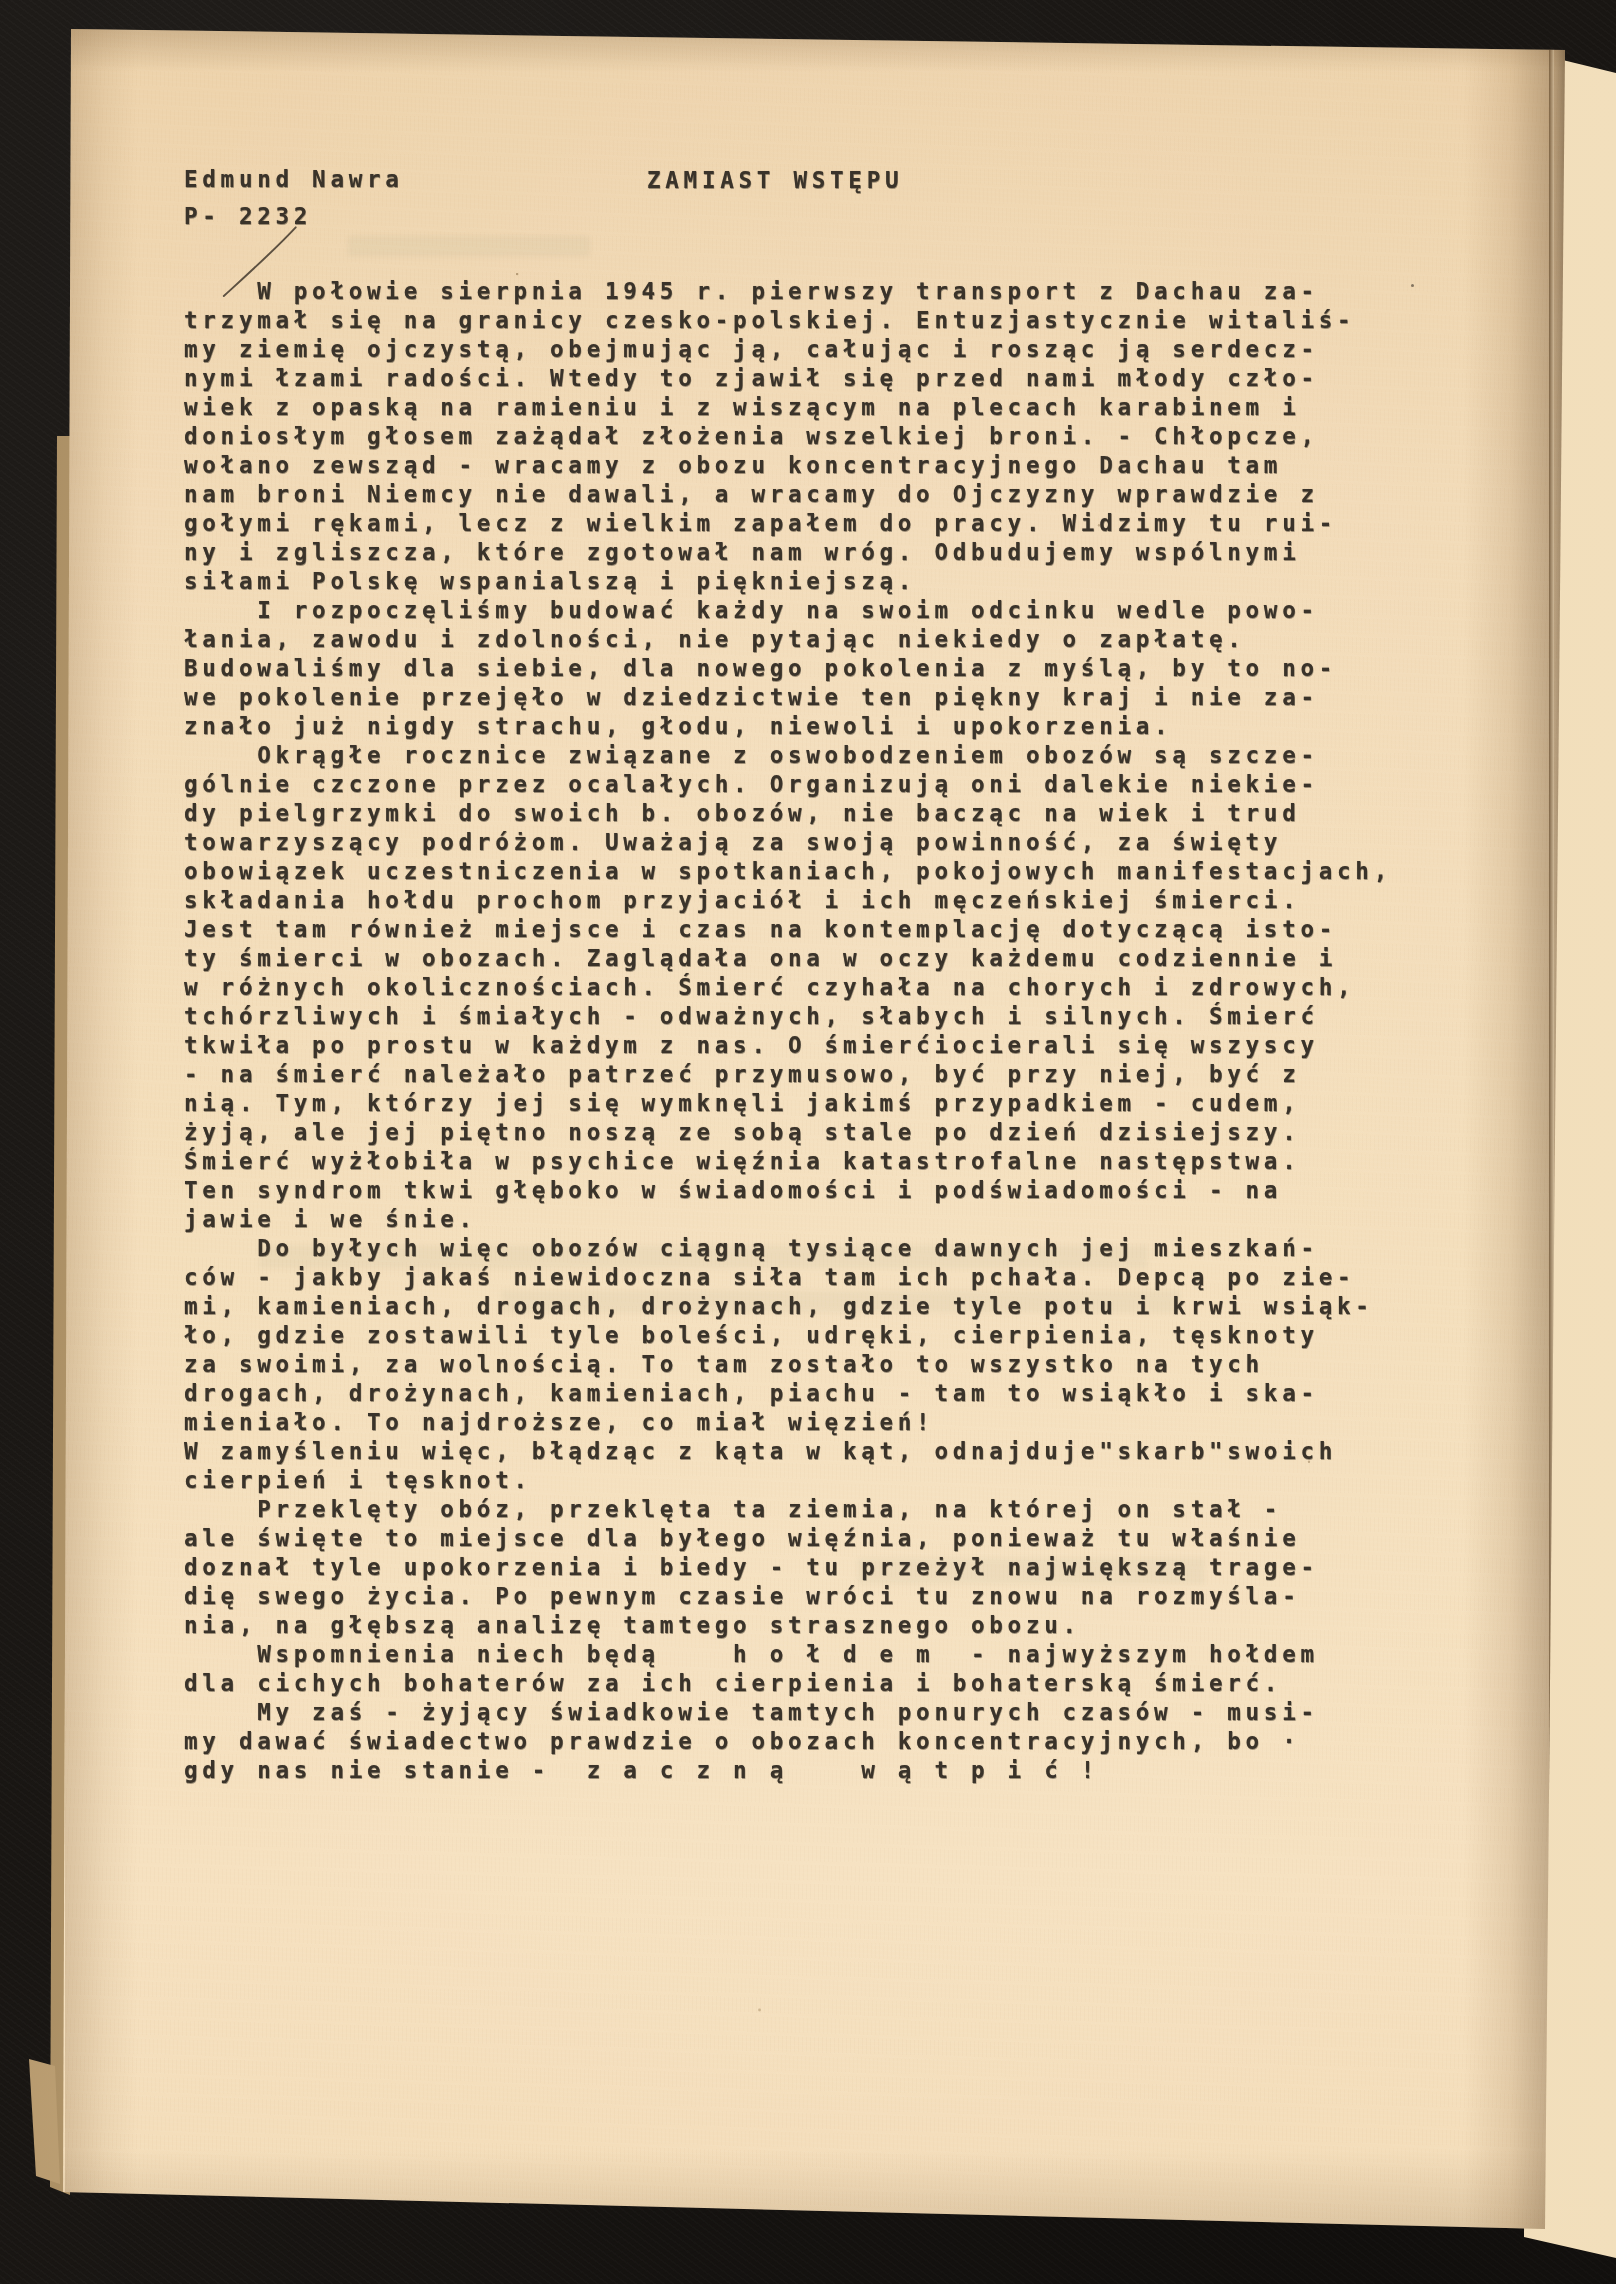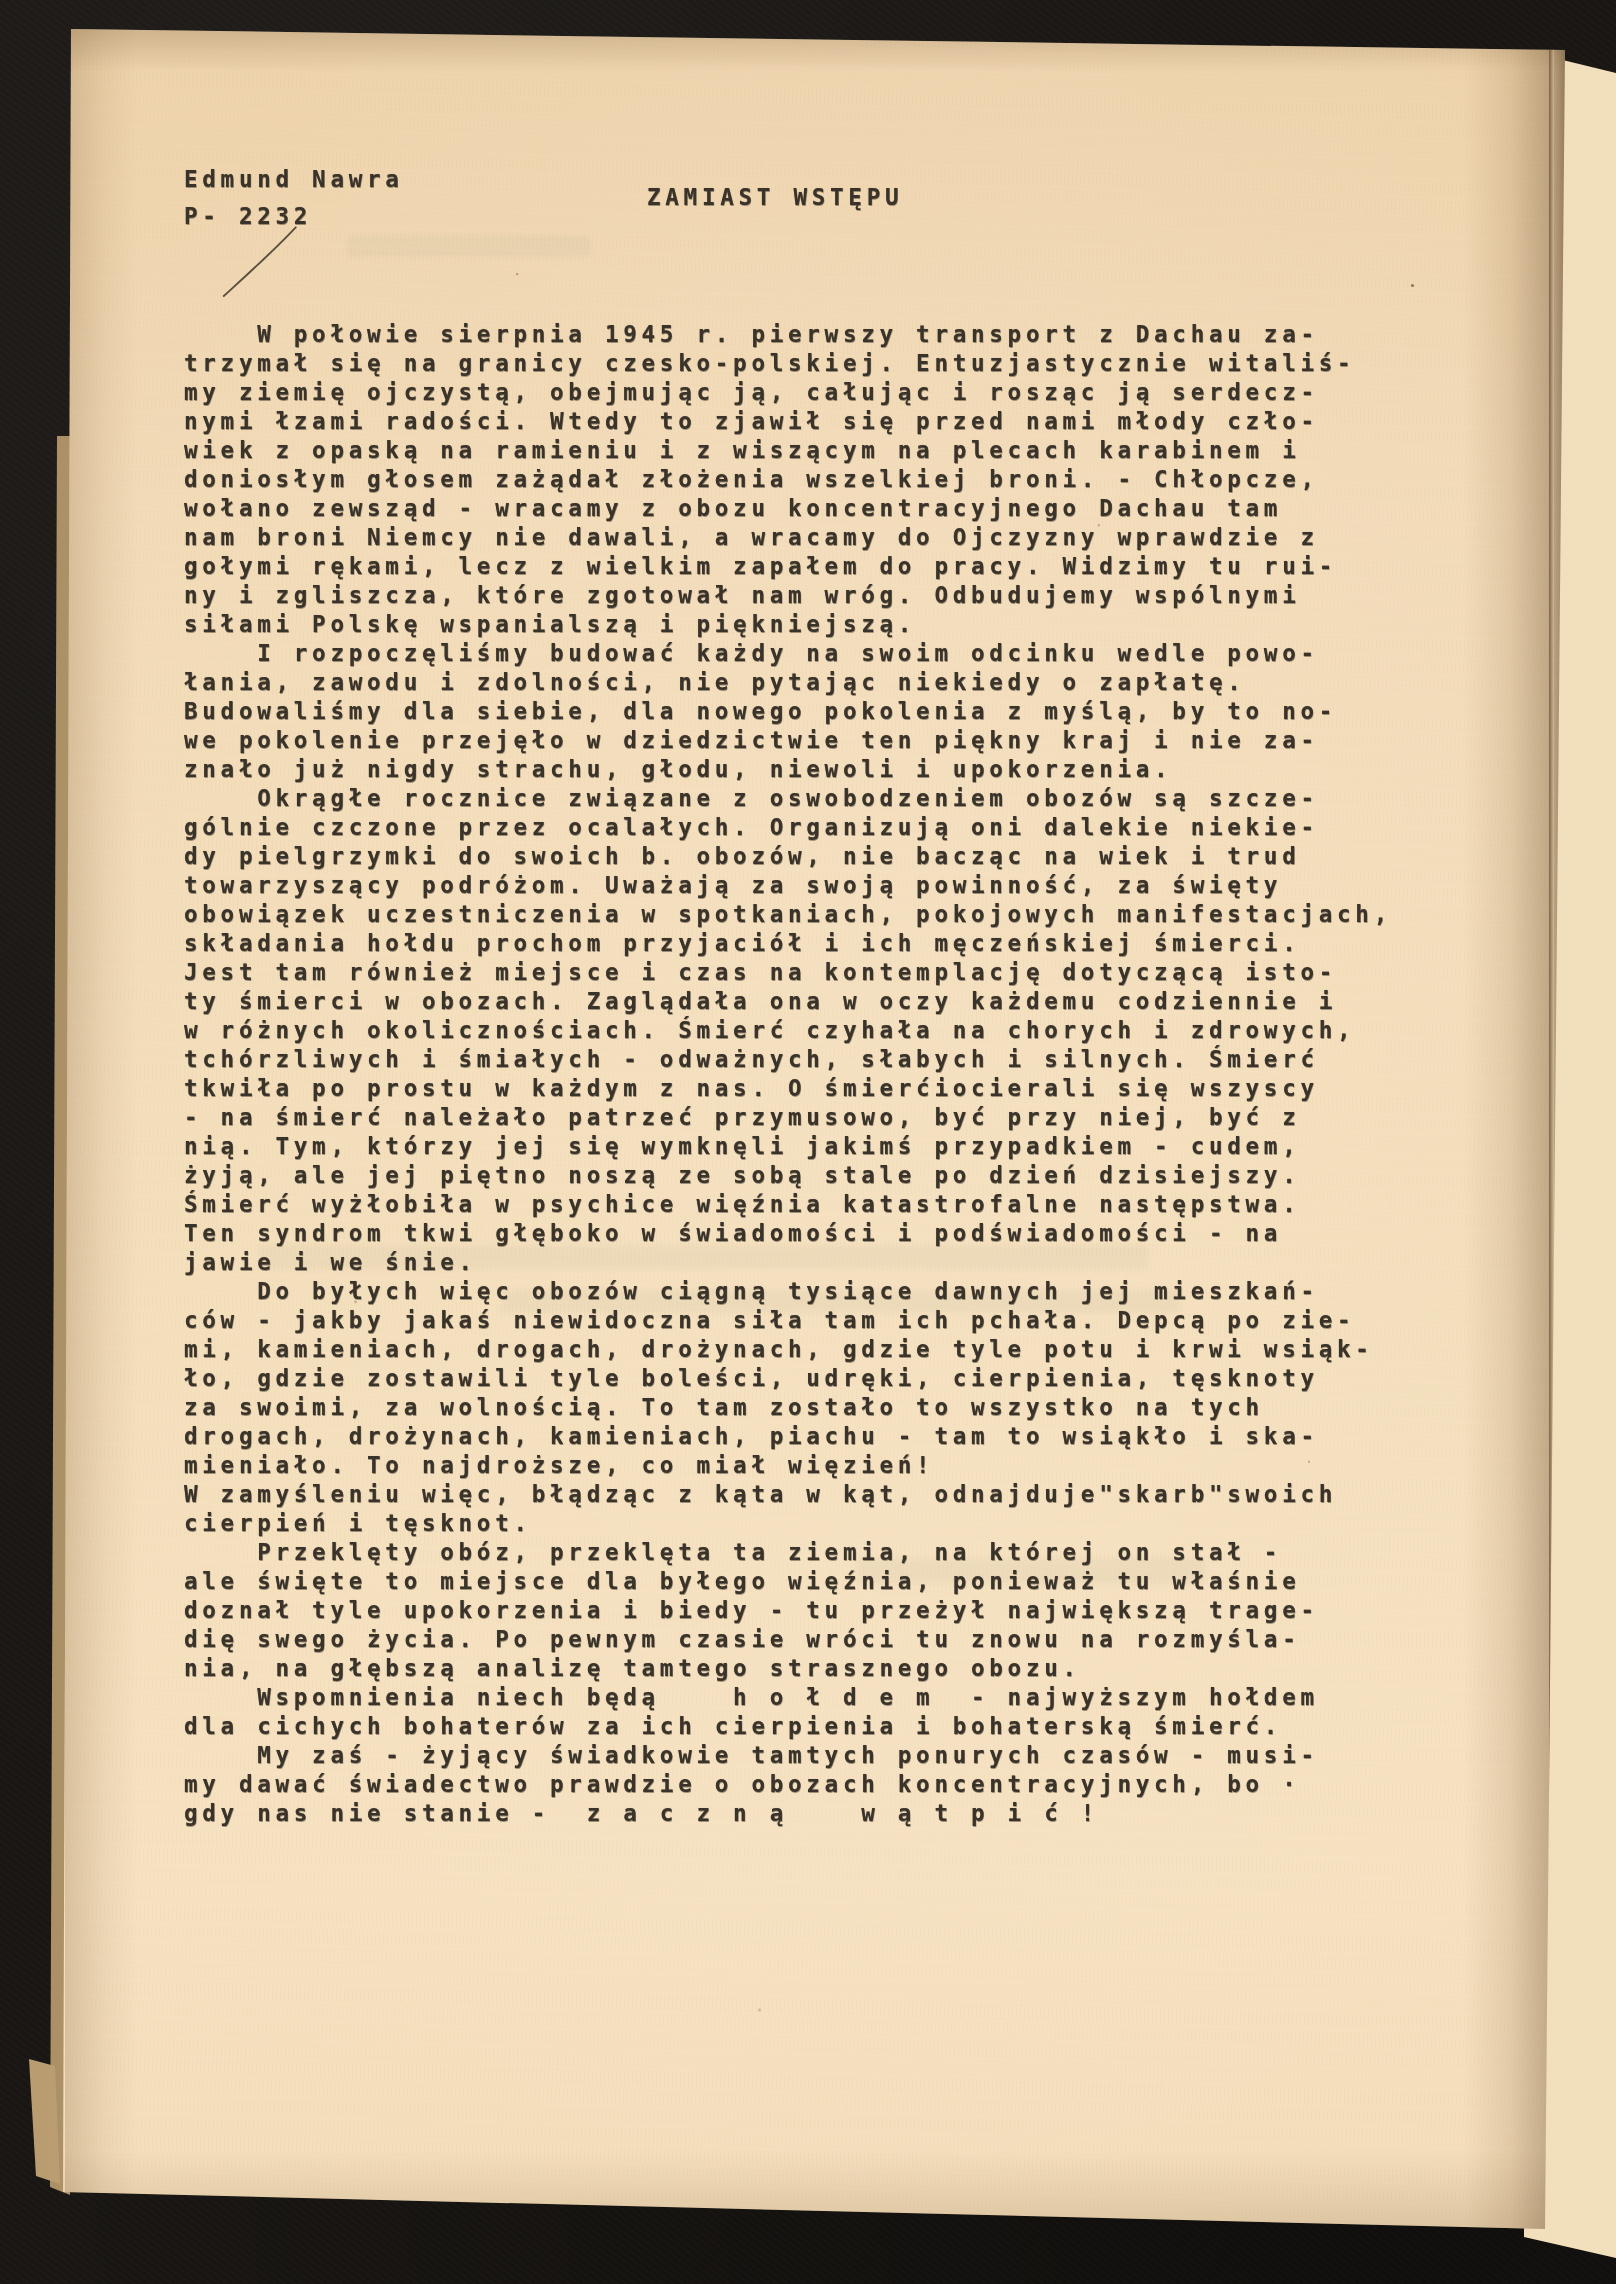--- a/index.html
+++ b/index.html
@@ -61,21 +61,21 @@
     filter:blur(0.5px);}
   
   .tw{
     position:absolute;
     color:#3a332a;
     font-size:22.6px;font-weight:700;
     letter-spacing:4.7px;
     white-space:pre;
     text-shadow:0.5px 0.5px 0 rgba(58,50,40,.45), 0 0 0.8px rgba(58,50,40,.35);
   }
-  .doc-body{line-height:29px;margin-top:43px;}
+  .doc-body{line-height:29px;}
   .doc-body > div{white-space:pre;height:29px;}
   
   .ghost{position:absolute;background:#6f7a5e;opacity:.055;filter:blur(2.4px);border-radius:3.2px;}
   .pen-mark{position:absolute;left:0;top:0;pointer-events:none;}
   .ink-speck{position:absolute;width:3.2px;height:3.2px;border-radius:50%;background:rgba(58,50,40,.6);}
 </style>
 </head>
 <body>
 
 <div class="stage">
@@ -91,21 +91,21 @@
     <div class="fold-right"></div>
     <div class="crease-line"></div>
 
     <div class="ghost" style="left:348px;top:236px;width:242px;height:21px;"></div>
     <div class="ghost" style="left:259px;top:1245px;width:889px;height:24px;"></div>
     <div class="ghost" style="left:501px;top:1290px;width:679px;height:22.6px;"></div>
     <div class="ghost" style="left:857px;top:1558px;width:348px;height:26px;"></div>
 
     <div class="tw" style="left:184px;top:166px;">Edmund Nawra</div>
     <div class="tw" style="left:184px;top:203px;">P- 2232</div>
-    <div class="tw" style="left:647px;top:184px;">ZAMIAST WSTĘPU</div>
+    <div class="tw" style="left:647px;top:167px;">ZAMIAST WSTĘPU</div>
 
     <div class="tw doc-body" style="left:184px;top:277px;"><div>    W połowie sierpnia 1945 r. pierwszy transport z Dachau za-</div><div>trzymał się na granicy czesko-polskiej. Entuzjastycznie witaliś-</div><div>my ziemię ojczystą, obejmując ją, całując i rosząc ją serdecz-</div><div>nymi łzami radości. Wtedy to zjawił się przed nami młody czło-</div><div>wiek z opaską na ramieniu i z wiszącym na plecach karabinem i</div><div>doniosłym głosem zażądał złożenia wszelkiej broni. - Chłopcze,</div><div>wołano zewsząd - wracamy z obozu koncentracyjnego Dachau tam</div><div>nam broni Niemcy nie dawali, a wracamy do Ojczyzny wprawdzie z</div><div>gołymi rękami, lecz z wielkim zapałem do pracy. Widzimy tu rui-</div><div>ny i zgliszcza, które zgotował nam wróg. Odbudujemy wspólnymi</div><div>siłami Polskę wspanialszą i piękniejszą.</div><div>    I rozpoczęliśmy budować każdy na swoim odcinku wedle powo-</div><div>łania, zawodu i zdolności, nie pytając niekiedy o zapłatę.</div><div>Budowaliśmy dla siebie, dla nowego pokolenia z myślą, by to no-</div><div>we pokolenie przejęło w dziedzictwie ten piękny kraj i nie za-</div><div>znało już nigdy strachu, głodu, niewoli i upokorzenia.</div><div>    Okrągłe rocznice związane z oswobodzeniem obozów są szcze-</div><div>gólnie czczone przez ocalałych. Organizują oni dalekie niekie-</div><div>dy pielgrzymki do swoich b. obozów, nie bacząc na wiek i trud</div><div>towarzyszący podróżom. Uważają za swoją powinność, za święty</div><div>obowiązek uczestniczenia w spotkaniach, pokojowych manifestacjach,</div><div>składania hołdu prochom przyjaciół i ich męczeńskiej śmierci.</div><div>Jest tam również miejsce i czas na kontemplację dotyczącą isto-</div><div>ty śmierci w obozach. Zaglądała ona w oczy każdemu codziennie i</div><div>w różnych okolicznościach. Śmierć czyhała na chorych i zdrowych,</div><div>tchórzliwych i śmiałych - odważnych, słabych i silnych. Śmierć</div><div>tkwiła po prostu w każdym z nas. O śmierćiocierali się wszyscy</div><div>- na śmierć należało patrzeć przymusowo, być przy niej, być z</div><div>nią. Tym, którzy jej się wymknęli jakimś przypadkiem - cudem,</div><div>żyją, ale jej piętno noszą ze sobą stale po dzień dzisiejszy.</div><div>Śmierć wyżłobiła w psychice więźnia katastrofalne następstwa.</div><div>Ten syndrom tkwi głęboko w świadomości i podświadomości - na</div><div>jawie i we śnie.</div><div>    Do byłych więc obozów ciągną tysiące dawnych jej mieszkań-</div><div>ców - jakby jakaś niewidoczna siła tam ich pchała. Depcą po zie-</div><div>mi, kamieniach, drogach, drożynach, gdzie tyle potu i krwi wsiąk-</div><div>ło, gdzie zostawili tyle boleści, udręki, cierpienia, tęsknoty</div><div>za swoimi, za wolnością. To tam zostało to wszystko na tych</div><div>drogach, drożynach, kamieniach, piachu - tam to wsiąkło i ska-</div><div>mieniało. To najdroższe, co miał więzień!</div><div>W zamyśleniu więc, błądząc z kąta w kąt, odnajduje"skarb"swoich</div><div>cierpień i tęsknot.</div><div>    Przeklęty obóz, przeklęta ta ziemia, na której on stał -</div><div>ale święte to miejsce dla byłego więźnia, ponieważ tu właśnie</div><div>doznał tyle upokorzenia i biedy - tu przeżył największą trage-</div><div>dię swego życia. Po pewnym czasie wróci tu znowu na rozmyśla-</div><div>nia, na głębszą analizę tamtego strasznego obozu.</div><div>    Wspomnienia niech będą    h o ł d e m  - najwyższym hołdem</div><div>dla cichych bohaterów za ich cierpienia i bohaterską śmierć.</div><div>    My zaś - żyjący świadkowie tamtych ponurych czasów - musi-</div><div>my dawać świadectwo prawdzie o obozach koncentracyjnych, bo ·</div><div>gdy nas nie stanie -  z a c z n ą    w ą t p i ć !</div></div>
 
     <svg class="pen-mark" width="1616" height="2284" viewBox="0 0 2000 2826">
       <path d="M277,366 C300,345 338,311 366,281" fill="none" stroke="rgba(56,48,38,.8)" stroke-width="2.4" stroke-linecap="round"></path>
     </svg>
     <div class="ink-speck" style="left:1411px;top:284px;"></div>
   </div>
 
 </div>

